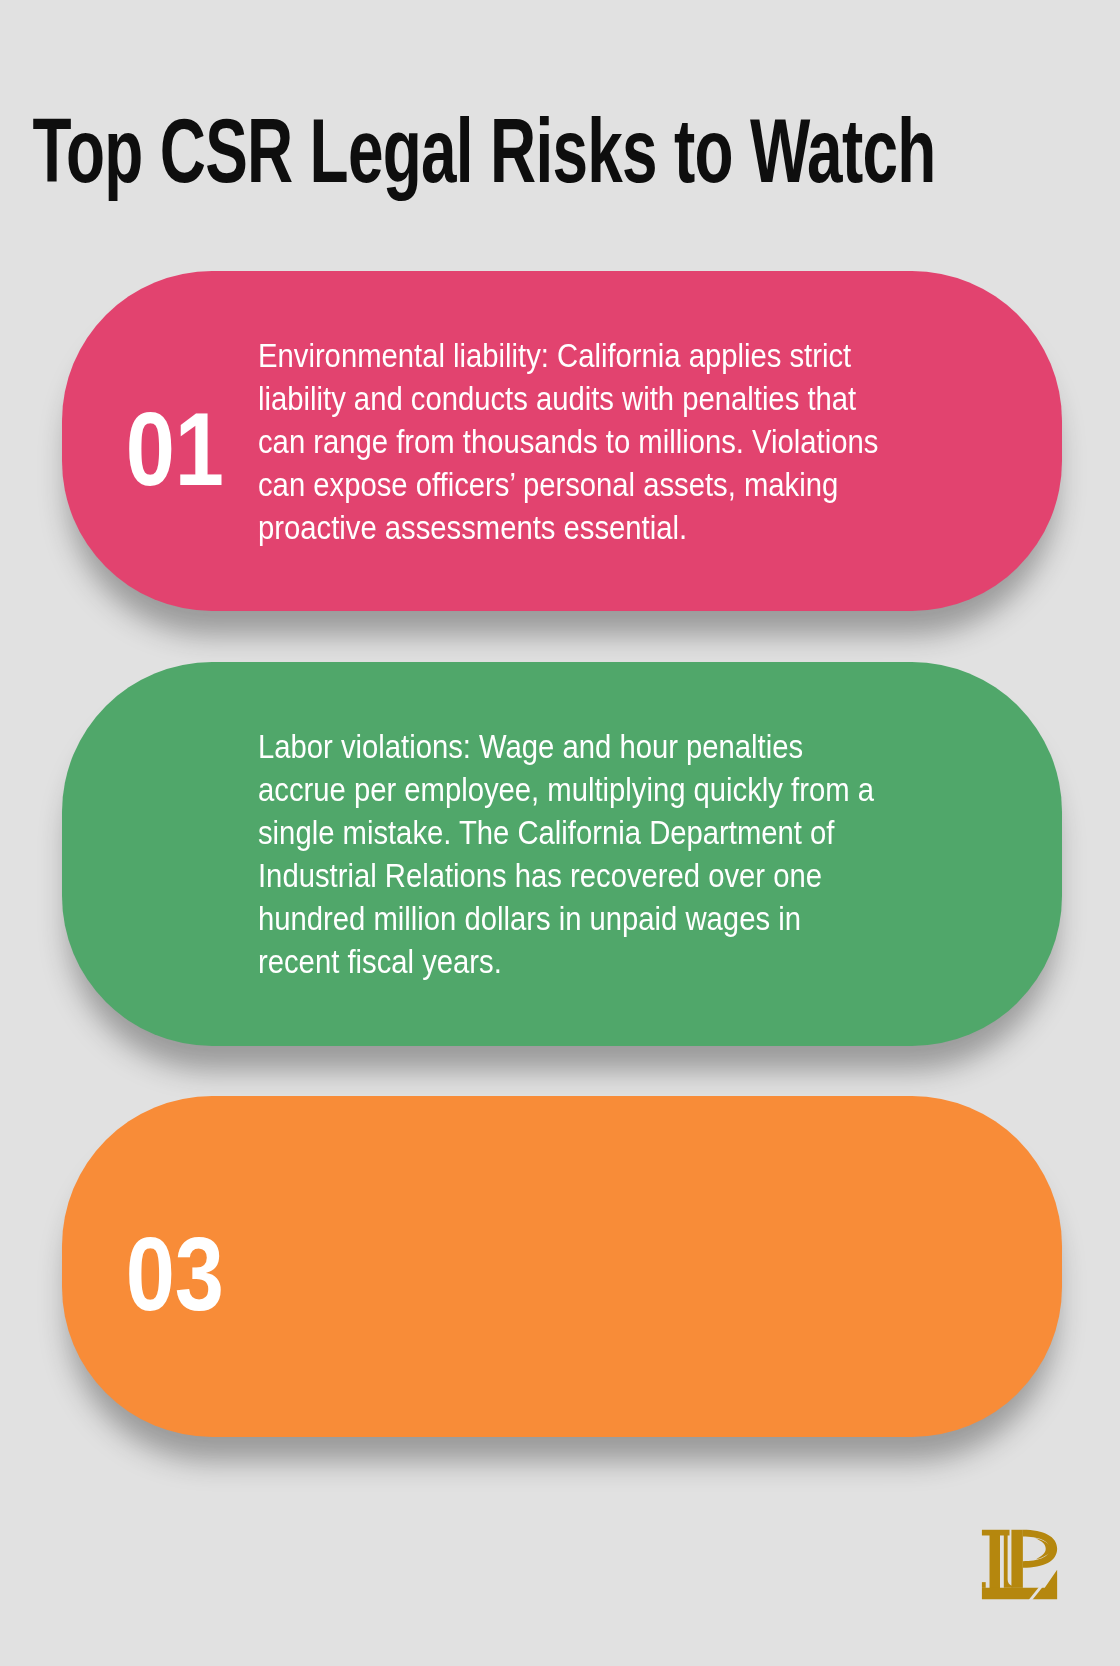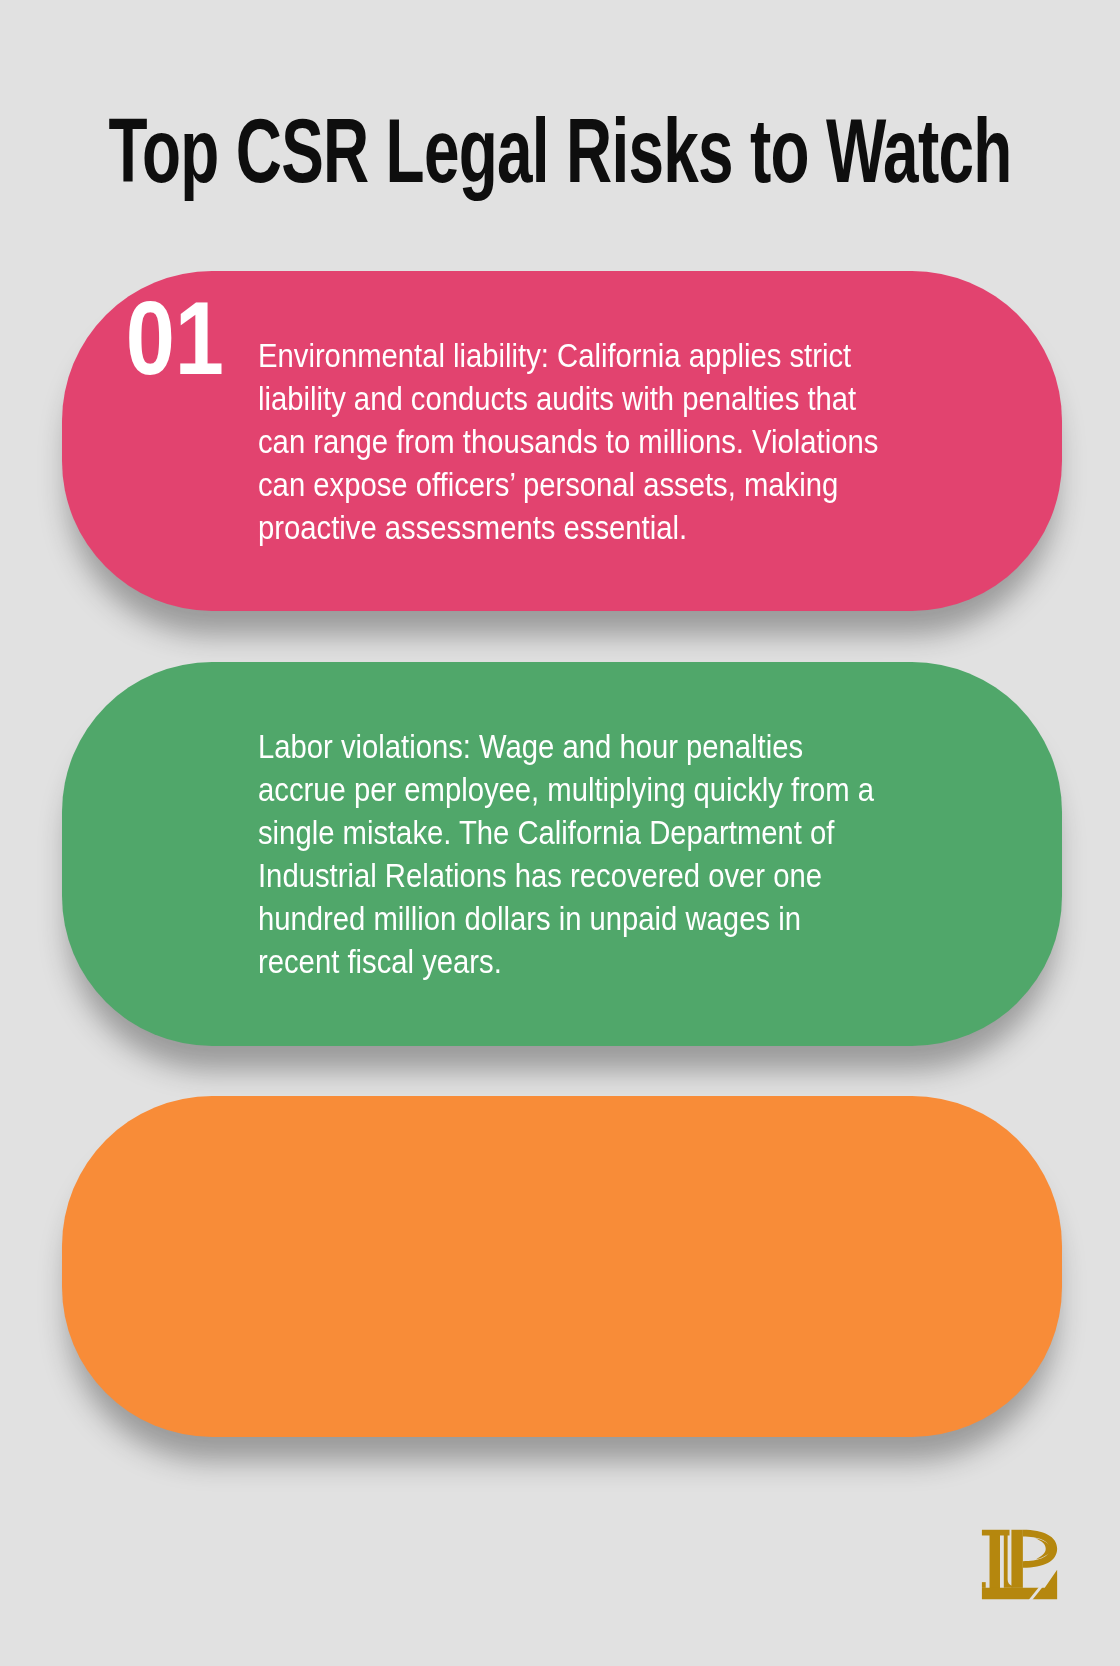--- a/index.html
+++ b/index.html
@@ -11,21 +11,21 @@
     font-family: "Liberation Sans", sans-serif;
     background: #e1e1e1;
   }
 
   .title-wrap {
     position: absolute;
     left: 0; top: 95px;
     width: 1120px; height: 112px;
     display: flex;
     align-items: center;
-    justify-content: center;
+    justify-content: flex-end;
   }
   .title {
     font-size: 90px;
     font-weight: 800;
     letter-spacing: -1px;
     color: #0e0e0e;
     white-space: pre;
     transform: scaleX(0.71);
     transform-origin: 50% 50%;
   }
@@ -36,24 +36,24 @@
     width: 1000px;
     border-radius: 150px;
     box-shadow: 0 30px 28px -6px rgba(40, 40, 40, 0.38);
   }
   .card-1 { top: 271px;  height: 340px; }
   .card-2 { top: 662px;  height: 384px; }
   .card-3 { top: 1096px; height: 341px; }
 
   .card-number {
     position: absolute;
-    left: 0; top: 8px; bottom: 0;
+    left: 0; top: 16px; bottom: 0;
     width: 225px;
     display: flex;
-    align-items: flex-start;
+    align-items: center;
     justify-content: center;
   }
   .card-number > span {
     color: #ffffff;
     font-size: 104px;
     font-weight: 700;
     transform: scaleX(0.85);
     transform-origin: 50% 50%;
   }
 
@@ -105,20 +105,23 @@
       <span>Labor violations: Wage and hour penalties
 accrue per employee, multiplying quickly from a
 single mistake. The California Department of
 Industrial Relations has recovered over one
 hundred million dollars in unpaid wages in
 recent fiscal years.</span>
     </div>
   </div>
 
   <div class="card card-3" style="background-color: rgb(248, 140, 56);">
+    <div class="card-number">
+      <span>03</span>
+    </div>
   </div>
 
   <svg class="logo" viewBox="0 0 84 80" xmlns="http://www.w3.org/2000/svg">
     <g fill="#b5870e">
 
       <path d="M2,3 H31 V9 H2 Z"></path>
 
       <path d="M10,8 H21 V68 H10 Z"></path>
 
       <path d="M25,8 H29 V55 C29,59 31,61 34,62 L34,64 H25 Z"></path>

